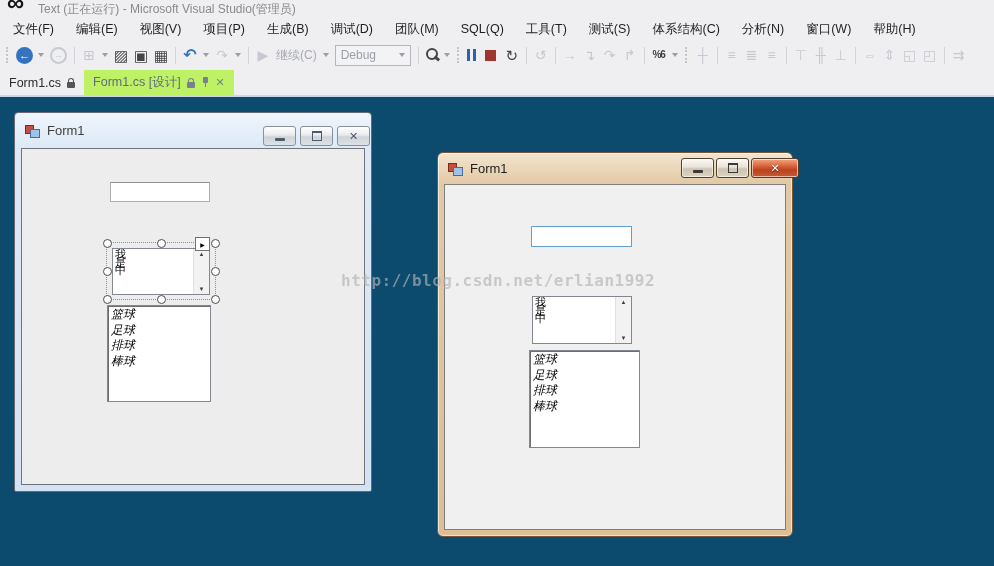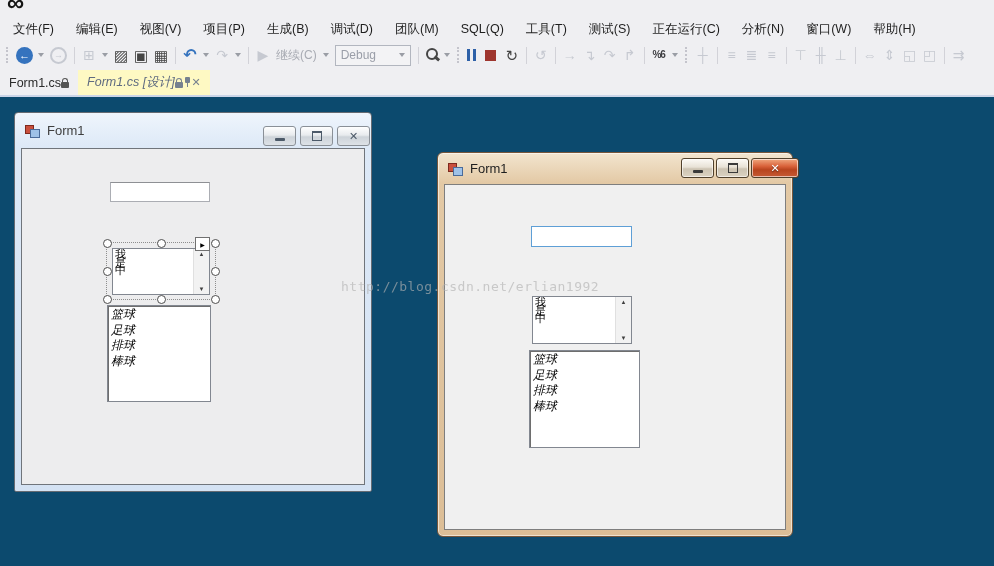--- a/index.html
+++ b/index.html
@@ -31,23 +31,23 @@
   .tb-combo i{width:0;height:0;border-left:3.5px solid transparent;border-right:3.5px solid transparent;border-top:4px solid #9A9DA5;}
   .s-mag{position:relative;width:18px;height:20px;}
   .s-mag::before{content:"";position:absolute;left:3px;top:3px;width:8px;height:8px;border:2px solid #454545;border-radius:50%;}
   .s-mag::after{content:"";position:absolute;left:11px;top:12px;width:6px;height:2.5px;background:#454545;transform:rotate(40deg);}
   .s-pause{position:relative;width:14px;height:20px;}
   .s-pause::before,.s-pause::after{content:"";position:absolute;top:4px;width:3.5px;height:12px;background:#2E61A8;}
   .s-pause::before{left:2px;} .s-pause::after{left:8px;}
   .s-stop{width:11px;height:11px;background:#9E352E;margin:0 6px;}
 
   .tabstrip{position:absolute;left:0;top:70px;right:0;height:25px;display:flex;align-items:flex-end;}
-  .tab{height:25px;display:flex;align-items:center;padding:0 9px;font-size:12.5px;}
+  .tab{height:25px;display:flex;align-items:center;padding:0 9px;font-size:12.5px;gap:6px;}
   .tab-inactive{color:#2B2B2B;}
-  .tab-active{background:#fef9c3;color:#5F6B80;font-style:italic;}
+  .tab-active{background:#bef264;color:#5F6B80;}
   .tabline{position:absolute;left:0;top:95px;right:0;height:2px;background:#CBD5E8;}
   .lock{position:relative;width:8px;height:6px;background:#76818F;border-radius:1px;margin-top:4px;}
   .lock::before{content:"";position:absolute;top:-4px;left:1px;width:4px;height:4px;border:1.5px solid #76818F;border-bottom:none;border-radius:3px 3px 0 0;}
   .lock-dark{background:#555;} .lock-dark::before{border-color:#555;}
   .pin{position:relative;width:9px;height:11px;}
   .pin::before{content:"";position:absolute;left:2px;top:0;width:5px;height:6px;background:#76818F;border-radius:1px;}
   .pin::after{content:"";position:absolute;left:4px;top:6px;width:1.5px;height:4px;background:#76818F;}
   .tabx{font-size:11px;color:#76818F;font-weight:bold;}
 
   
@@ -89,43 +89,44 @@
   .rcaps{position:absolute;top:5px;left:243px;display:flex;gap:2px;}
   .rcap{width:31px;height:18px;border:1px solid #50402B;border-radius:3px;background:linear-gradient(#FCFAF6,#E8E2D6 45%,#CCC3B2 55%,#DCD3C2);display:flex;align-items:center;justify-content:center;color:#3A3A3A;box-shadow:inset 0 0 0 1px rgba(255,255,255,0.6);}
   .rcap-close{width:46px;background:linear-gradient(#F0A87F,#D9623A 40%,#B8441E 60%,#C65A34);color:#fff;text-shadow:0 1px 1px rgba(0,0,0,0.5);}
   .rcap .g-min{background:#3A3A3A;} .rcap .g-max{border-color:#3A3A3A;}
   .rform-client{position:absolute;left:6px;right:6px;top:31px;bottom:6px;background:#F0F0F0;border:1px solid #7E7E7E;}
   .tb-run{left:86px;top:41px;width:99px;height:19px;border-color:#5E9FD6;}
   .rlist1{position:absolute;left:87px;top:111px;width:98px;height:46px;}
   .rlist2{position:absolute;left:84px;top:165px;width:106px;height:95px;flex-direction:column;display:flex;padding:1px 0 0 3px;box-shadow:inset 1px 1px 0 #6E6E6E;}
 
   
-  .watermark{position:absolute;left:341px;top:182px;z-index:30;font-family:"DejaVu Sans Mono",monospace;font-size:13px;letter-spacing:0.5px;color:rgba(178,178,178,0.65);pointer-events:none;white-space:nowrap;}
+  .watermark{position:absolute;left:341px;top:174px;z-index:30;font-family:"DejaVu Sans Mono",monospace;font-size:16px;letter-spacing:0.5px;color:rgba(178,178,178,0.65);pointer-events:none;white-space:nowrap;font-weight:bold;}
 </style>
 </head>
 <body>
 
 <div id="root">
 
   <div class="vs-titlebar">
     <span class="vs-logo">∞</span>
+    <span class="vs-title">Text (正在运行) - Microsoft Visual Studio(管理员)</span>
   </div>
 
   <div class="menubar">
       <span class="menu-item">文件(F)</span>
       <span class="menu-item">编辑(E)</span>
       <span class="menu-item">视图(V)</span>
       <span class="menu-item">项目(P)</span>
       <span class="menu-item">生成(B)</span>
       <span class="menu-item">调试(D)</span>
       <span class="menu-item">团队(M)</span>
       <span class="menu-item">SQL(Q)</span>
       <span class="menu-item">工具(T)</span>
       <span class="menu-item">测试(S)</span>
-      <span class="menu-item">正在运行(C)</span>
+      <span class="menu-item">体系结构(C)</span>
       <span class="menu-item">分析(N)</span>
       <span class="menu-item">窗口(W)</span>
       <span class="menu-item">帮助(H)</span>
     </div>
 
   <div class="toolbar" id="toolbar">
       <span class="tb tb-grip"></span>
       <span class="tb tb-icon s-circ-blue">←</span>
       <span class="tb tb-caret"></span>
       <span class="tb tb-icon s-circ-gray">→</span>

